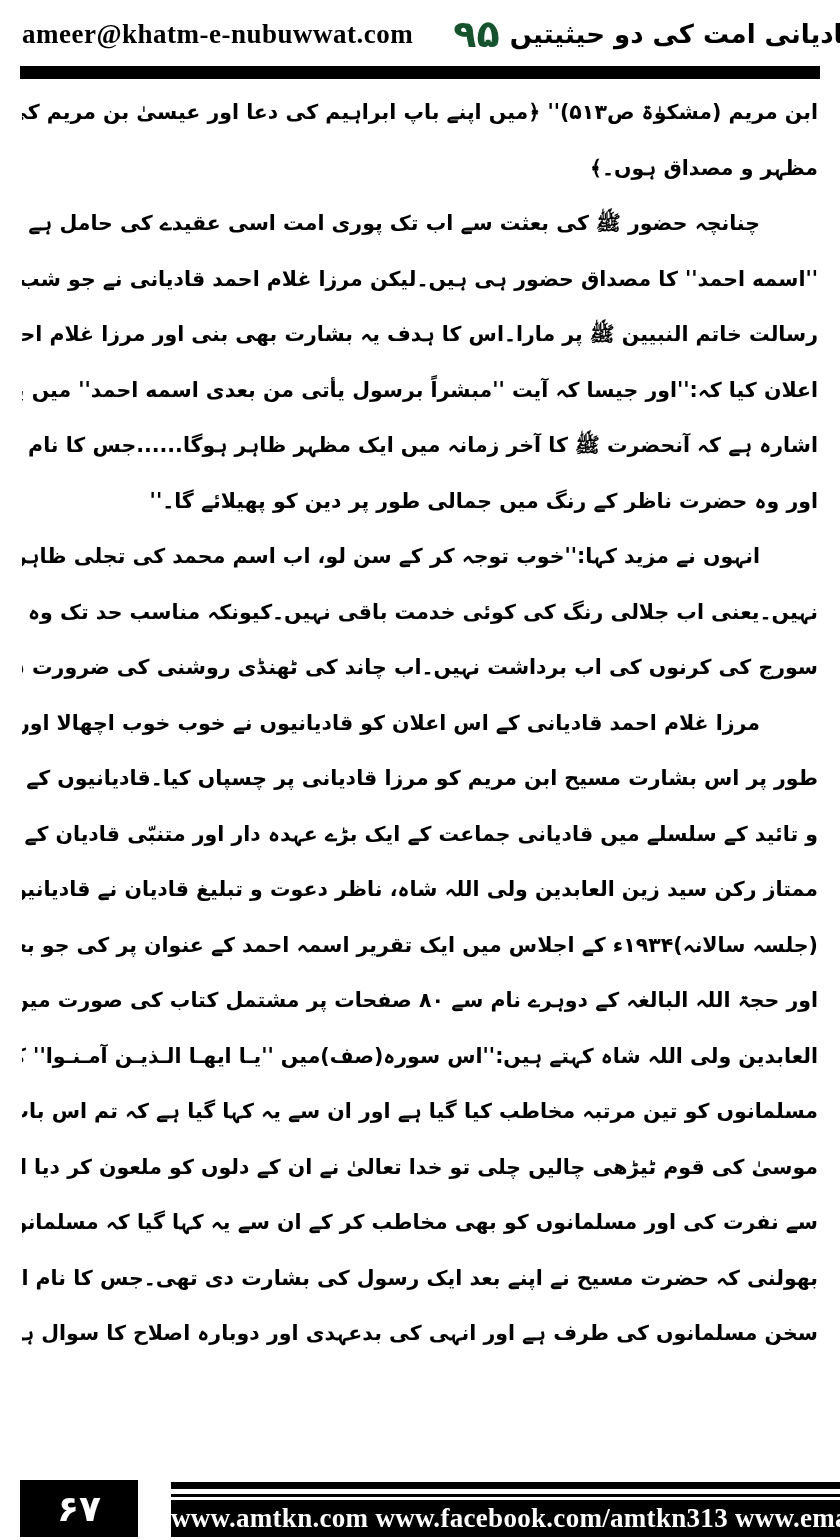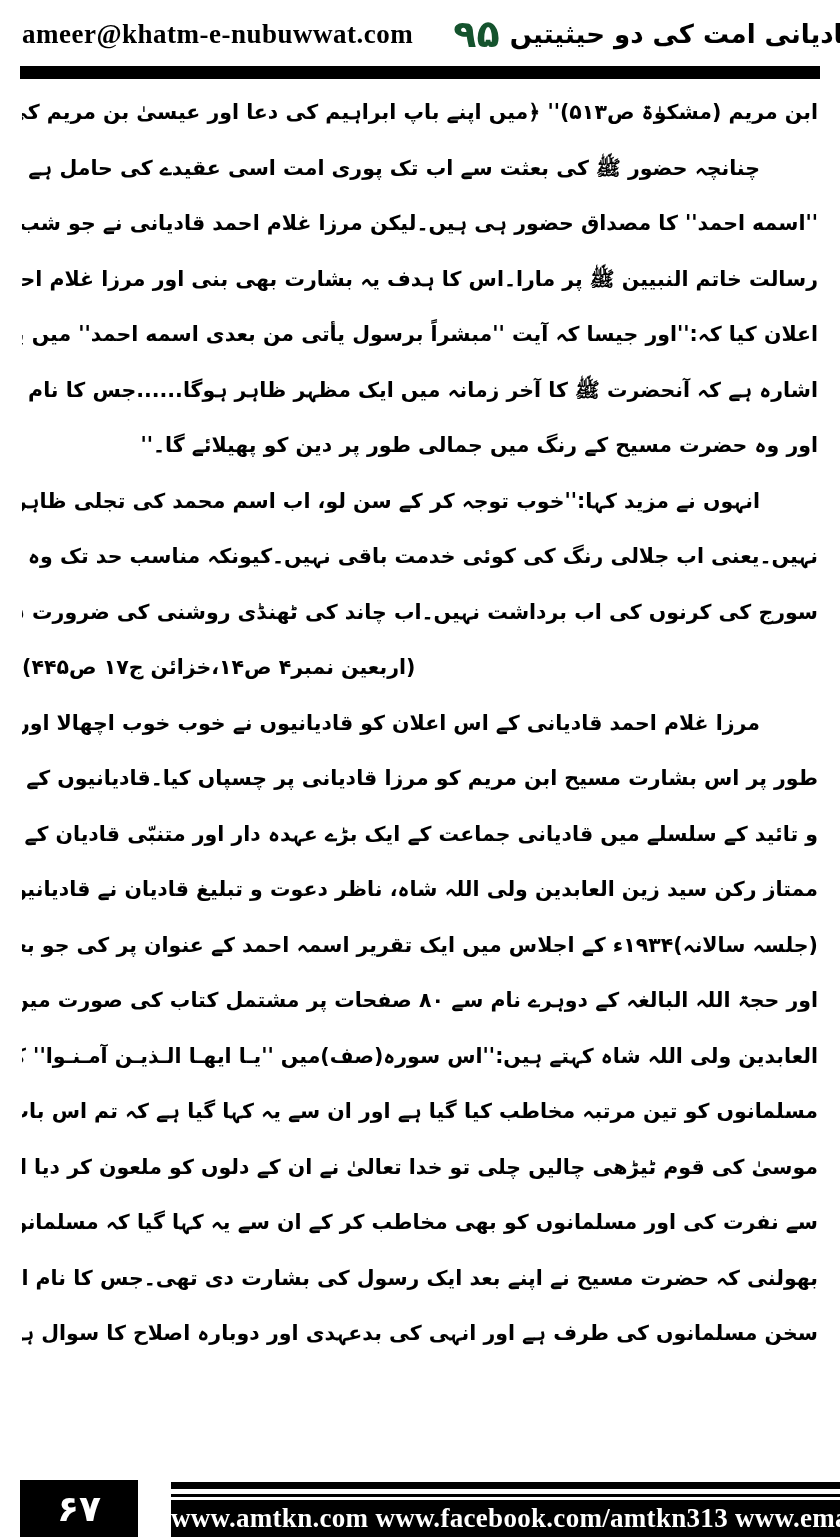--- a/index.html
+++ b/index.html
@@ -123,30 +123,30 @@
   <div class="header">
     <div class="email">ameer@khatm-e-nubuwwat.com</div>
     <div class="pagenum-top">۹۵</div>
     <div class="header-title">احتساب جلد۳۸/قادیانی امت کی دو حیثیتیں</div>
   </div>
 
   <div class="rule"></div>
 
   <div class="body-text">
       <div class="line justify">ابن مریم (مشکوٰۃ ص۵۱۳)'' ﴿میں اپنے باپ ابراہیم کی دعا اور عیسیٰ بن مریم کی بشارت کا</div>
+      <div class="line right">مظہر و مصداق ہوں۔﴾</div>
       <div class="line justify indent">چنانچہ حضور ﷺ کی بعثت سے اب تک پوری امت اسی عقیدے کی حامل ہے کہ</div>
       <div class="line justify">''اسمه احمد'' کا مصداق حضور ہی ہیں۔لیکن مرزا غلام احمد قادیانی نے جو شب خون عظمت</div>
       <div class="line justify">رسالت خاتم النبیین ﷺ پر مارا۔اس کا ہدف یہ بشارت بھی بنی اور مرزا غلام احمد قادیانی نے یہ</div>
       <div class="line justify">اعلان کیا کہ:''اور جیسا کہ آیت ''مبشراً برسول یأتی من بعدی اسمه احمد'' میں یہ</div>
       <div class="line justify">اشارہ ہے کہ آنحضرت ﷺ کا آخر زمانہ میں ایک مظہر ظاہر ہوگا......جس کا نام آسمان پر احمد ہوگا</div>
-      <div class="line right">اور وہ حضرت مسیح کے رنگ میں جمالی طور پر دین کو پھیلائے گا۔''</div>
+      <div class="line right">اور وہ حضرت ناظر کے رنگ میں جمالی طور پر دین کو پھیلائے گا۔''</div>
       <div class="line justify indent">انہوں نے مزید کہا:''خوب توجہ کر کے سن لو، اب اسم محمد کی تجلی ظاہر کرنے کا وقت</div>
       <div class="line justify">نہیں۔یعنی اب جلالی رنگ کی کوئی خدمت باقی نہیں۔کیونکہ مناسب حد تک وہ جلال ظاہر ہو چکا۔</div>
       <div class="line justify">سورج کی کرنوں کی اب برداشت نہیں۔اب چاند کی ٹھنڈی روشنی کی ضرورت ہے۔''</div>
-      <div class="line left">(اربعین نمبر۴ ص۱۴،خزائن ج۱۷ ص۴۴۵)</div>
       <div class="line justify indent">مرزا غلام احمد قادیانی کے اس اعلان کو قادیانیوں نے خوب خوب اچھالا اور حتمی و یقینی</div>
       <div class="line justify">طور پر اس بشارت مسیح ابن مریم کو مرزا قادیانی پر چسپاں کیا۔قادیانیوں کے اس عقیدے کی توضیح</div>
       <div class="line justify">و تائید کے سلسلے میں قادیانی جماعت کے ایک بڑے عہدہ دار اور متنبّی قادیان کے خاندان کے ایک</div>
       <div class="line justify">ممتاز رکن سید زین العابدین ولی اللہ شاہ، ناظر دعوت و تبلیغ قادیان نے قادیانیوں کے ظلی حج</div>
       <div class="line justify">(جلسہ سالانہ)۱۹۳۴ء کے اجلاس میں ایک تقریر اسمہ احمد کے عنوان پر کی جو بعد ازاں اسمہ احمد</div>
       <div class="line justify">اور حجۃ اللہ البالغہ کے دوہرے نام سے ۸۰ صفحات پر مشتمل کتاب کی صورت میں شائع ہوئی۔زین</div>
       <div class="line justify">العابدین ولی اللہ شاہ کہتے ہیں:''اس سورہ(صف)میں ''یـا ایھـا الـذیـن آمـنـوا'' کہہ کر</div>
       <div class="line justify">مسلمانوں کو تین مرتبہ مخاطب کیا گیا ہے اور ان سے یہ کہا گیا ہے کہ تم اس بات کو بھولنا نہیں کہ جب</div>
       <div class="line justify">موسیٰ کی قوم ٹیڑھی چالیں چلی تو خدا تعالیٰ نے ان کے دلوں کو ملعون کر دیا اور بجائے محبت کے ان</div>
       <div class="line justify">سے نفرت کی اور مسلمانوں کو بھی مخاطب کر کے ان سے یہ کہا گیا کہ مسلمانو!تم نے یہ بات بھی نہیں</div>

